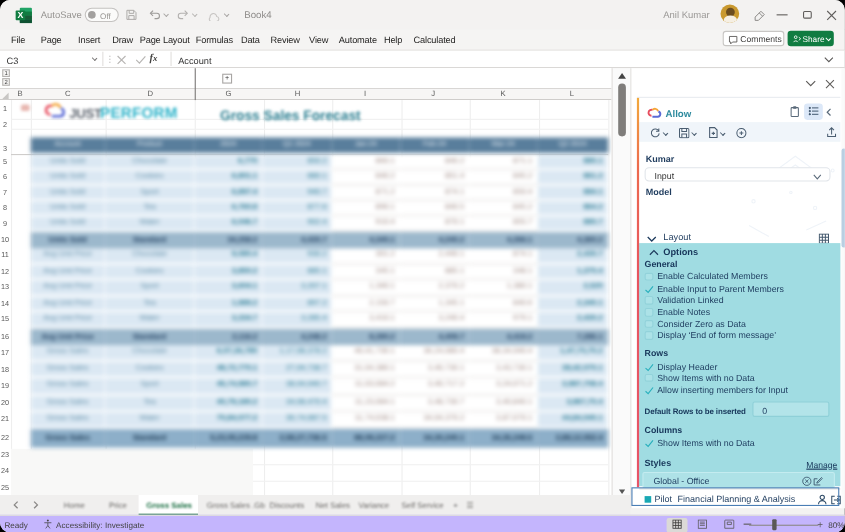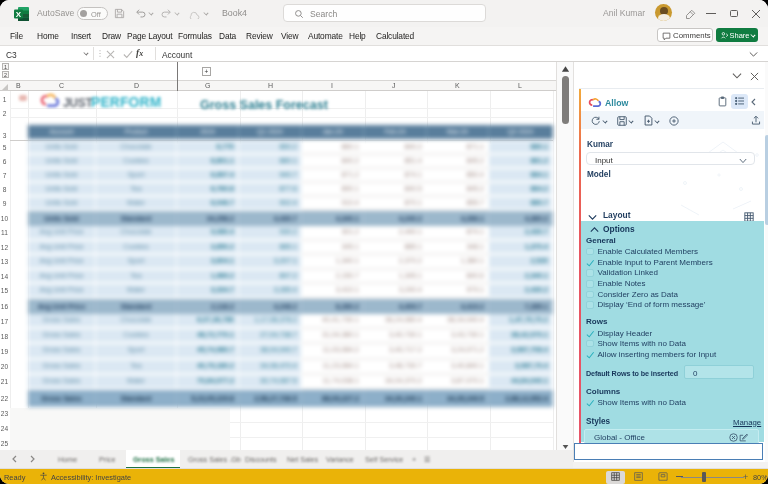--- a/index.html
+++ b/index.html
@@ -49,21 +49,21 @@
   .r-data .c-i,.r-data .c-j,.r-data .c-k { background:#fff; border-bottom-color:#efedec !important; }
   .r-data .tc { border-bottom:2.5px solid #fff; border-right:1.5px solid #fff; line-height:11.5px; }
   .r-data .c-c,.r-data .c-d { color:#6390a9; }
   .r-data .c-g,.r-data .c-h,.r-data .c-l { color:#2e7e96; } .r-data .c-g,.r-data .c-l { font-weight:bold; }
   .r-data .c-i,.r-data .c-j,.r-data .c-k { color:#9d8781; }
   .r-sub .tc { background:#9cb8cc; color:#1e3c5e; font-weight:bold; border-right:1px solid #a9c0d3; line-height:15px; }
   .r-tot .tc { background:#8dafc9; color:#17344f; font-weight:bold; border-right:1px solid #9bb8cd; line-height:17px; }
   .r-head .tc { background:#597e9c; color:#e9eff5; border-right:1px solid #7d9cb4; line-height:14px; font-size:6.6px; }
   
   #tabbar { position:absolute; left:0; top:450px; width:573px; height:18px; background:#f0efee; }
-  #statusbar { position:absolute; left:0; top:468px; width:768px; height:16px; background:#eab308; border-top:1px solid #e1dfdd;}
+  #statusbar { position:absolute; left:0; top:468px; width:768px; height:16px; background:#c4b5fd; border-top:1px solid #e1dfdd;}
 </style>
 </head>
 <body>
 <div class="win">
   <div id="titlebar">
     <svg class="abs" style="left:14px;top:6px" width="16" height="16" viewBox="0 0 16 16">
       <rect x="4" y="1" width="11" height="14" rx="1" fill="#21a366"></rect>
       <rect x="4" y="4.5" width="11" height="3.5" fill="#107c41"></rect>
       <rect x="4" y="8" width="11" height="3.5" fill="#185c37"></rect>
       <rect x="4" y="11.5" width="11" height="3.5" fill="#0f5132"></rect>
@@ -87,45 +87,38 @@
     <svg class="abs" style="left:161px;top:8px" width="11" height="11" viewBox="0 0 16 16" fill="none" stroke="#b3b1af" stroke-width="1.4">
       <path d="M13 6 h-8 a3.5 3.5 0 0 0 0 7 h3"></path>
         <path d="M10 2.5 L13.5 6 L10 9.5"></path>
       </svg>
     <span class="abs chev" style="left:175px;top:11px;border-color:#b8b6b4"></span>
     <svg class="abs" style="left:188px;top:8px" width="12" height="11" viewBox="0 0 16 14" fill="none" stroke="#c8c6c4" stroke-width="1.3">
       <path d="M4 10 a4 4 0 1 1 8-1 a3 3 0 0 1-1 6 h-6 a3 3 0 0 1-1-5z"></path>
       </svg>
     <span class="abs chev" style="left:204px;top:11px;border-color:#a8a6a4"></span>
     <span class="abs" style="left:222px;top:8px;font-size:8.8px;color:#8f8d8b">Book4</span>
-    <span class="abs" style="left:283px;top:4px;width:203px;height:18px;background:#fefefe;border:1px solid #dcdad8;border-radius:4px">
-      <svg class="abs" style="left:10px;top:4px" width="10" height="10" viewBox="0 0 16 16" fill="none" stroke="#8a8886" stroke-width="1.5">
-        <circle cx="7" cy="7" r="4.5"></circle>
-          <path d="M10.5 10.5 L14 14"></path>
-        </svg>
-      <span class="abs" style="left:26px;top:3.5px;font-size:8.6px;color:#8a8886">Search</span>
-    </span>
     <span class="abs" style="left:603px;top:8px;font-size:8.6px;color:#9a9896">Anil Kumar</span>
     <span class="abs" style="left:655px;top:4px;width:17px;height:17px;border-radius:50%;background:#c9992f;overflow:hidden">
       <span class="abs" style="left:4.5px;top:2.5px;width:8px;height:8px;border-radius:50%;background:#6b4d20"></span>
       <span class="abs" style="left:2.5px;top:9.5px;width:12px;height:8px;border-radius:50%;background:#f5efe3"></span>
     </span>
     <svg class="abs" style="left:685px;top:8px" width="12" height="12" viewBox="0 0 16 16" fill="none" stroke="#8a8886" stroke-width="1.2">
       <path d="M9 3 L13 7 L6 14 H2 V10 Z"></path>
         <path d="M11 9 L7 5"></path>
       </svg>
     <span class="abs" style="left:706px;top:13px;width:10px;height:1.2px;background:#5f5d5b"></span>
     <span class="abs" style="left:730px;top:9.5px;width:7.5px;height:7.5px;border:1px solid #605e5c;border-radius:1.5px"></span>
     <svg class="abs" style="left:751px;top:9px" width="10" height="10" viewBox="0 0 10 10" stroke="#605e5c" stroke-width="1">
       <path d="M1 1 L9 9 M9 1 L1 9"></path>
       </svg>
   </div>
   <div id="menubar">
     <span class="mi" style="left:10px">File</span>
-    <span class="mi" style="left:37px">Home</span>
+    <span class="mi" style="left:37px">Page</span>
     <span class="mi" style="left:71px">Insert</span>
     <span class="mi" style="left:102px">Draw</span>
     <span class="mi" style="left:127px">Page Layout</span>
     <span class="mi" style="left:178px">Formulas</span>
     <span class="mi" style="left:219px">Data</span>
     <span class="mi" style="left:246px">Review</span>
     <span class="mi" style="left:281px">View</span>
     <span class="mi" style="left:308px">Automate</span>
     <span class="mi" style="left:349px">Help</span>
     <span class="mi" style="left:376px">Calculated</span>
@@ -508,21 +501,21 @@
         <span class="abs" style="left:5px;top:23px;width:169px;height:13px;background:#fff;border:1px solid #e1e5ea;border-radius:4px">
           <span class="abs" style="left:8px;top:2.5px;font-size:8px;color:#333">Input</span>
           <svg class="abs" style="left:152px;top:4.5px" width="8" height="6" viewBox="0 0 10 7" fill="none" stroke="#5a6a7a" stroke-width="1.2">
               <path d="M1 1 L5 5.5 L9 1"></path>
             </svg>
         </span>
         <span class="abs" style="left:6px;top:41px;font-size:8.2px;font-weight:bold;color:#1f3c5e">Model</span>
         <svg class="abs" style="left:7px;top:85px" width="9" height="7" viewBox="0 0 11 8" fill="none" stroke="#1f3c5e" stroke-width="1.4">
             <path d="M1 1.5 L5.5 6 L10 1.5"></path>
           </svg>
-        <span class="abs" style="left:22px;top:81px;font-size:8.4px;font-weight:bold;color:#1f3c5e">Layout</span>
+        <span class="abs" style="left:22px;top:81px;font-size:8.4px;font-weight:normal;color:#1f3c5e">Layout</span>
         <svg class="abs" style="left:163px;top:83px" width="10" height="10" viewBox="0 0 12 12" fill="none" stroke="#44596e" stroke-width="1.1">
           <rect x="1" y="1" width="10" height="10"></rect>
             <path d="M1 4.3 h10 M1 7.6 h10 M4.3 1 v10 M7.6 1 v10"></path>
           </svg>
       </div>
 
       <div id="opts" class="abs" style="left:2px;top:132px;width:183px;height:221px;background:#a0dce2">
           <svg class="abs" style="left:9px;top:5px" width="9" height="7" viewBox="0 0 11 8" fill="none" stroke="#1f3c5e" stroke-width="1.4">
             <path d="M1 6.5 L5.5 2 L10 6.5"></path>
           </svg>
@@ -570,20 +563,33 @@
               <circle cx="6" cy="6" r="5"></circle>
               <path d="M4 4 L8 8 M8 4 L4 8"></path>
             </svg>
             <svg class="abs" style="left:154px;top:3px" width="9" height="9" viewBox="0 0 12 12" fill="none" stroke="#3a566e" stroke-width="1.1">
               <path d="M1.5 3 v7.5 h7.5 M1.5 3 h4"></path>
               <path d="M5 7 L10.5 1.5 L11.5 2.5 L6 8 L4.7 8.3 Z"></path>
             </svg>
           </span>
         </div>
 
+      <div class="abs" style="left:2px;top:355px;width:183px;height:17px;background:#fff;border-top:1px solid #e0e0e0">
+        <span class="abs" style="left:5px;top:5.5px;width:6px;height:6px;background:#19a8b4"></span>
+        <span class="abs" style="left:14px;top:4px;font-size:8.2px;color:#1f3c5e">Pilot</span>
+        <span class="abs" style="left:35px;top:4px;font-size:8.2px;color:#1f3c5e">Financial Planning &amp; Analysis</span>
+        <svg class="abs" style="left:162px;top:4px" width="9" height="10" viewBox="0 0 12 13" fill="none" stroke="#2d4a66" stroke-width="1.3">
+          <circle cx="6" cy="4" r="2.6"></circle>
+            <path d="M1.5 12.5 a4.5 4.5 0 0 1 9 0"></path>
+          </svg>
+        <svg class="abs" style="left:174px;top:4.5px" width="10" height="9" viewBox="0 0 13 11" fill="none" stroke="#2d4a66" stroke-width="1.2">
+          <path d="M5 1 H1.5 v9 H5 M8 1 h3.5 v9 H8"></path>
+            <path d="M4 5.5 h6 M8 3.5 L10.5 5.5 L8 7.5"></path>
+          </svg>
+      </div>
     </div>
     <span class="abs" style="left:0px;top:380.5px;width:189px;height:17.5px;border:1.2px solid #4a7eb5;z-index:6"></span>
 
     <span class="abs" style="left:190.5px;top:0;width:4.5px;height:400px;background:#fafafa"></span>
     <span class="abs" style="left:191px;top:73px;width:3.5px;height:90px;background:#b9cfe2;border-radius:2px"></span>
   </div>
   <div id="tabbar">
     <svg class="abs" style="left:11px;top:5px" width="7" height="8" viewBox="0 0 7 8" fill="none" stroke="#8a8886" stroke-width="1.2">
         <path d="M5 1 L2 4 L5 7"></path>
       </svg>

